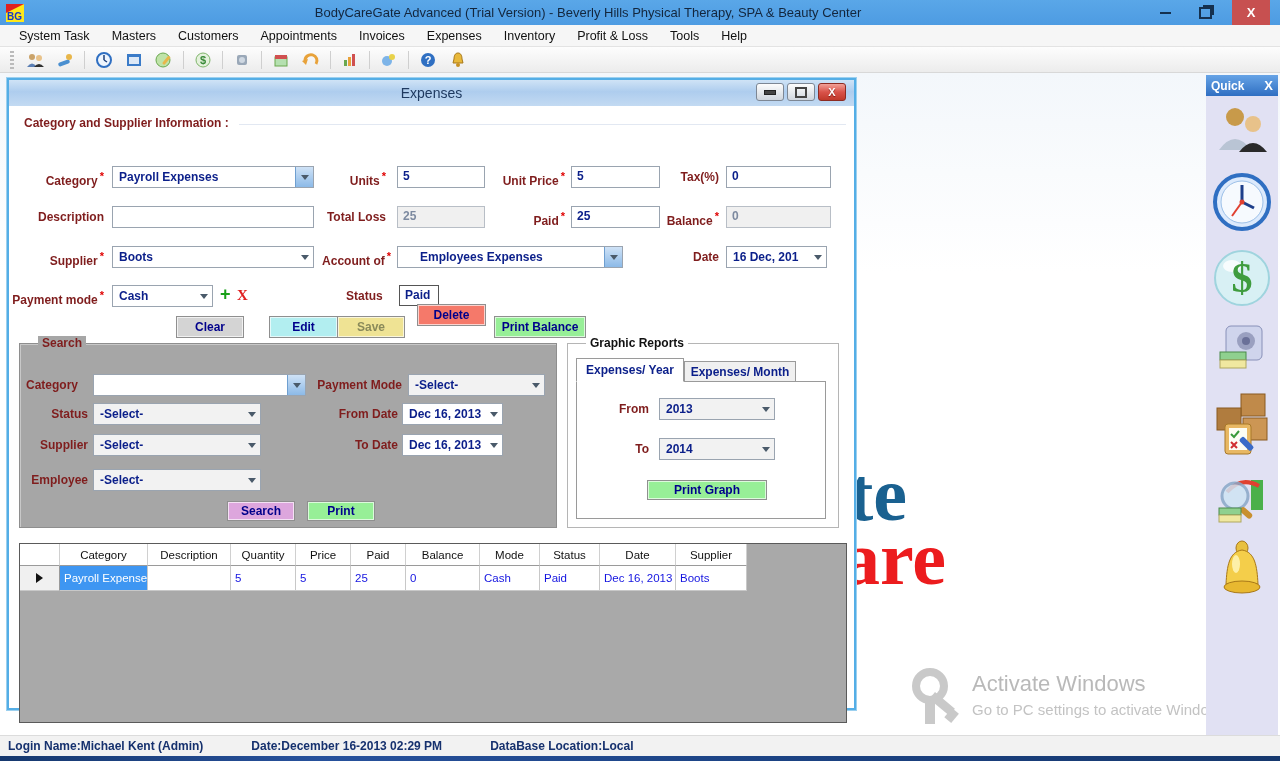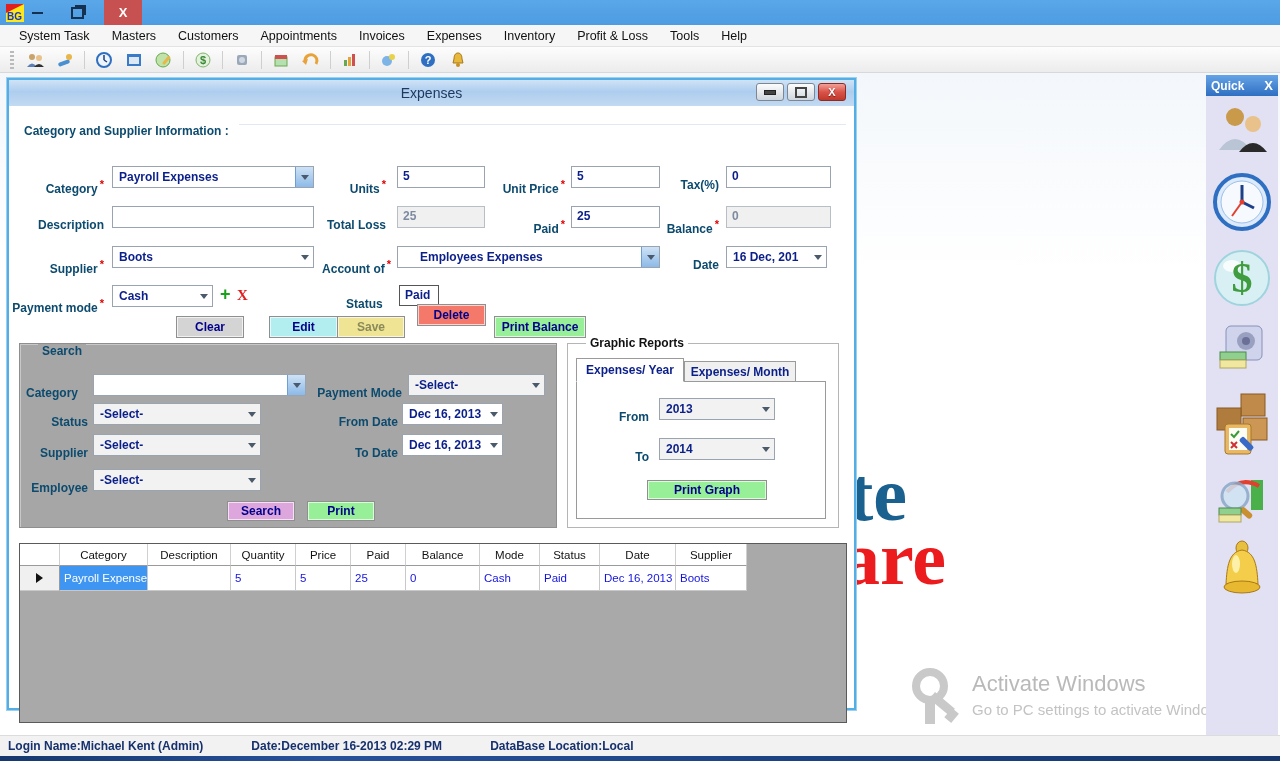--- a/index.html
+++ b/index.html
@@ -50,21 +50,21 @@
   .child-titlebar { height:26px; background:linear-gradient(#cfe3f6,#aecdee 45%,#c3daf2); display:flex; align-items:center; position:relative; }
   .child-title { flex:1; text-align:center; font-size:14px; color:#1f3a60; }
   .cwb { display:flex; gap:3px; position:absolute; right:8px; top:3px; }
   .cbtn { width:28px; height:18px; border:1px solid #7d8794; border-radius:3px; background:linear-gradient(#fdfdfd,#cfd6de); display:flex; align-items:center; justify-content:center; cursor:pointer; }
   .cbtn-min::before { content:""; width:10px; height:3px; background:#444; border:1px solid #222; }
   .cbtn-max::before { content:""; width:8px; height:7px; border:2px solid #444; }
   .cbtn-close { background:linear-gradient(#f2a198,#d9534a 50%,#c0392b); border-color:#8c2b22; }
   .cbtn-close::before { content:"X"; color:#fff; font-size:11px; font-weight:bold; text-shadow:0 1px 1px #7a1a12; }
   .child-body { position:relative; width:845px; height:602px; background:#ffffff; }
 
-  .navy { color:#0c4a6e; font-weight:bold; font-size:12px;margin-top:8px; }
+  .navy { color:#7f1d1d; font-weight:bold; font-size:12px; }
   .req::after { content:"*"; color:#e00000; font-size:11px; vertical-align:super; margin-left:2px; }
   .lbl { position:absolute; text-align:right; }
   .group-title { position:absolute; left:15px; top:10px; font-size:12px; }
   .group-line { position:absolute; left:230px; top:18px; right:8px; height:1px; background:#e2e8f2; }
 
   .tbox { position:absolute; height:22px; border:1px solid #9aa4b0; background:#fff; font-size:12px; font-weight:bold; color:#0b1f8a; padding:2px 5px; font-family:"Liberation Sans",sans-serif; }
   .tbox.dis { background:#f0f0f0; color:#7d8aa0; border-color:#b8bec6; }
   .combo { position:absolute; height:22px; border:1px solid #9aa4b0; background:#fff; display:flex; align-items:center; cursor:pointer; }
   .combo .cval { flex:1; font-size:12px; font-weight:bold; color:#0b1f8a; padding:0 6px; white-space:nowrap; overflow:hidden; }
   .combo .carr { width:16px; height:100%; display:flex; align-items:center; justify-content:center; }
@@ -107,20 +107,21 @@
 </style>
 </head>
 <body>
 
 <div class="main-window">
 
   <div class="titlebar">
     <div class="app-icon">
         <span>BG</span>
       </div>
+    <div class="title">BodyCareGate Advanced (Trial Version) - Beverly Hills Physical Therapy, SPA &amp; Beauty Center</div>
     <div class="win-btns">
       <div class="wb wb-min"></div>
       <div class="wb wb-max"></div>
       <div class="wb wb-close">X</div>
     </div>
   </div>
 
   <div class="menubar" id="menubar">
       <span class="menu-item">System Task</span>
       <span class="menu-item">Masters</span>
@@ -337,21 +338,21 @@
         <div class="tbox" style="left:562px;top:100px;width:89px;">25</div>
         <div class="lbl navy req" style="left:650px;top:104px;width:60px;">Balance</div>
         <div class="tbox dis" style="left:717px;top:100px;width:105px;">0</div>
 
         <div class="lbl navy req" style="left:10px;top:144px;width:85px;">Supplier</div>
         <div class="combo" style="left:103px;top:140px;width:202px;">
           <span class="cval">Boots</span>
             <span class="carr"></span>
         </div>
         <div class="lbl navy req" style="left:300px;top:144px;width:82px;">Account of</div>
-        <div class="combo hl" style="left:388px;top:140px;width:263px;">
+        <div class="combo hl" style="left:388px;top:140px;width:226px;">
           <span class="cval" style="padding-left:22px;">Employees Expenses</span>
             <span class="carr"></span>
         </div>
         <div class="lbl navy" style="left:660px;top:144px;width:50px;">Date</div>
         <div class="combo" style="left:717px;top:140px;width:101px;">
           <span class="cval">16 Dec, 201</span>
             <span class="carr"></span>
         </div>
 
         <div class="lbl navy req" style="left:2px;top:183px;width:93px;">Payment mode</div>

